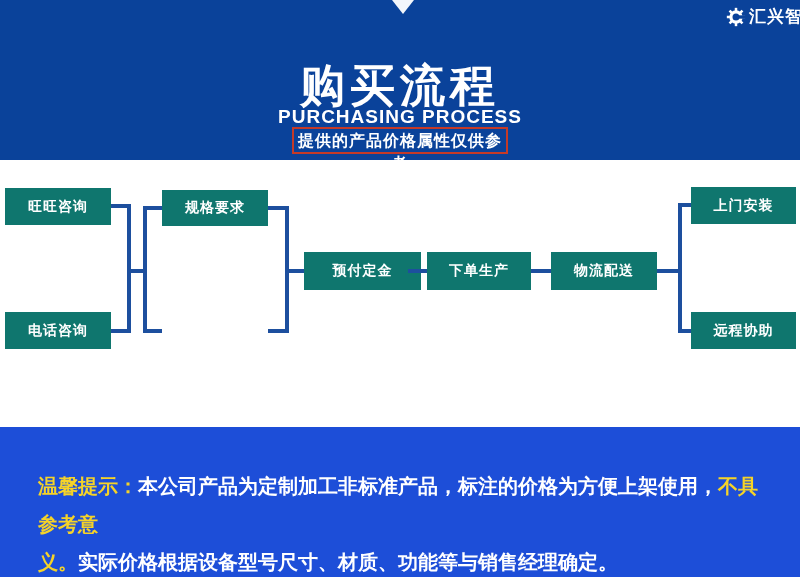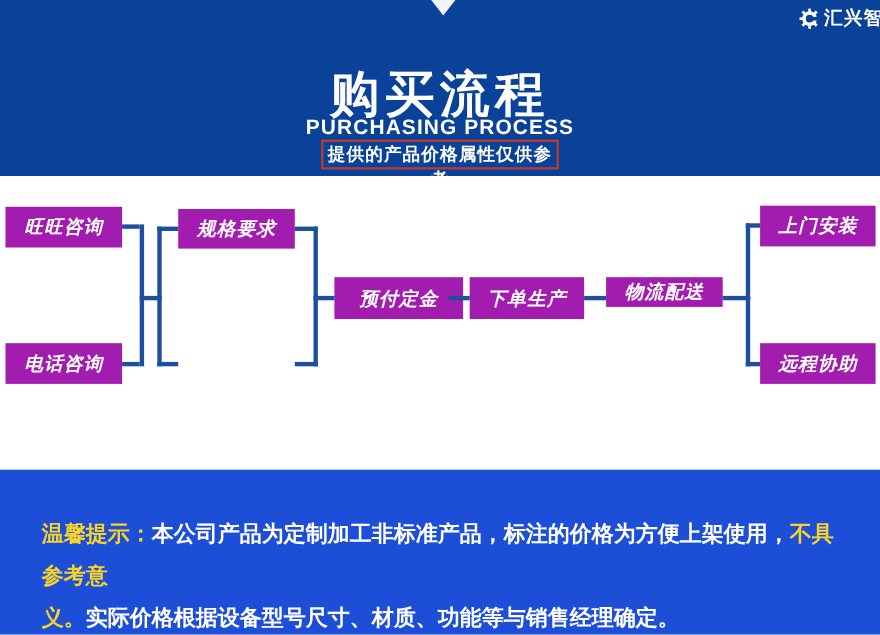--- a/index.html
+++ b/index.html
@@ -16,29 +16,29 @@
   .logo-reg{color:#fff;font-size:8px;vertical-align:top;position:relative;top:-6px;}
   .title{position:absolute;left:0;top:56px;width:800px;text-align:center;color:#fff;
          font-size:45px;font-weight:bold;letter-spacing:5px;}
   .subtitle{position:absolute;left:0;top:106px;width:800px;text-align:center;color:#fff;
             font-size:19px;font-weight:bold;letter-spacing:1px;}
   .badge{position:absolute;left:292px;top:127px;width:212px;height:23px;
          border:2px solid #c43a28;color:#fff;font-size:16px;font-weight:bold;
          text-align:center;line-height:23px;letter-spacing:1px;}
   
   .flow{position:absolute;left:0;top:160px;width:800px;height:267px;background:#ffffff;}
-  .fbox{position:absolute;background:#a21caf;color:#fff;font-size:17px;font-weight:bold;
-        display:flex;align-items:center;justify-content:center;letter-spacing:1px;font-style:italic;}
+  .fbox{position:absolute;background:#0f766e;color:#fff;font-size:14px;font-weight:bold;
+        display:flex;align-items:center;justify-content:center;letter-spacing:1px;}
   .b0{left:5px;  top:28px; width:106px;height:37px;}
   .b1{left:5px;  top:152px;width:106px;height:37px;}
   .b2{left:162px;top:30px; width:106px;height:36px;}
   .b3{left:162px;top:152px;width:106px;height:37px;}
   .b4{left:304px;top:92px; width:117px;height:38px;}
   .b5{left:427px;top:92px; width:104px;height:38px;}
-  .b6{left:551px;top:92px; width:106px;height:27px;}
+  .b6{left:551px;top:92px; width:106px;height:38px;}
   .b7{left:691px;top:27px; width:105px;height:37px;}
   .b8{left:691px;top:152px;width:105px;height:37px;}
   .line{position:absolute;background:#1d4f9e;}
   
   .footer{position:absolute;left:0;top:427px;width:800px;height:150px;background:#1d4ed8;}
   .notice{position:absolute;left:38px;top:40px;width:735px;color:#fff;
           font-size:20px;font-weight:bold;line-height:38px;}
   .notice .hl{color:#f5d328;}
 </style>
 </head>

